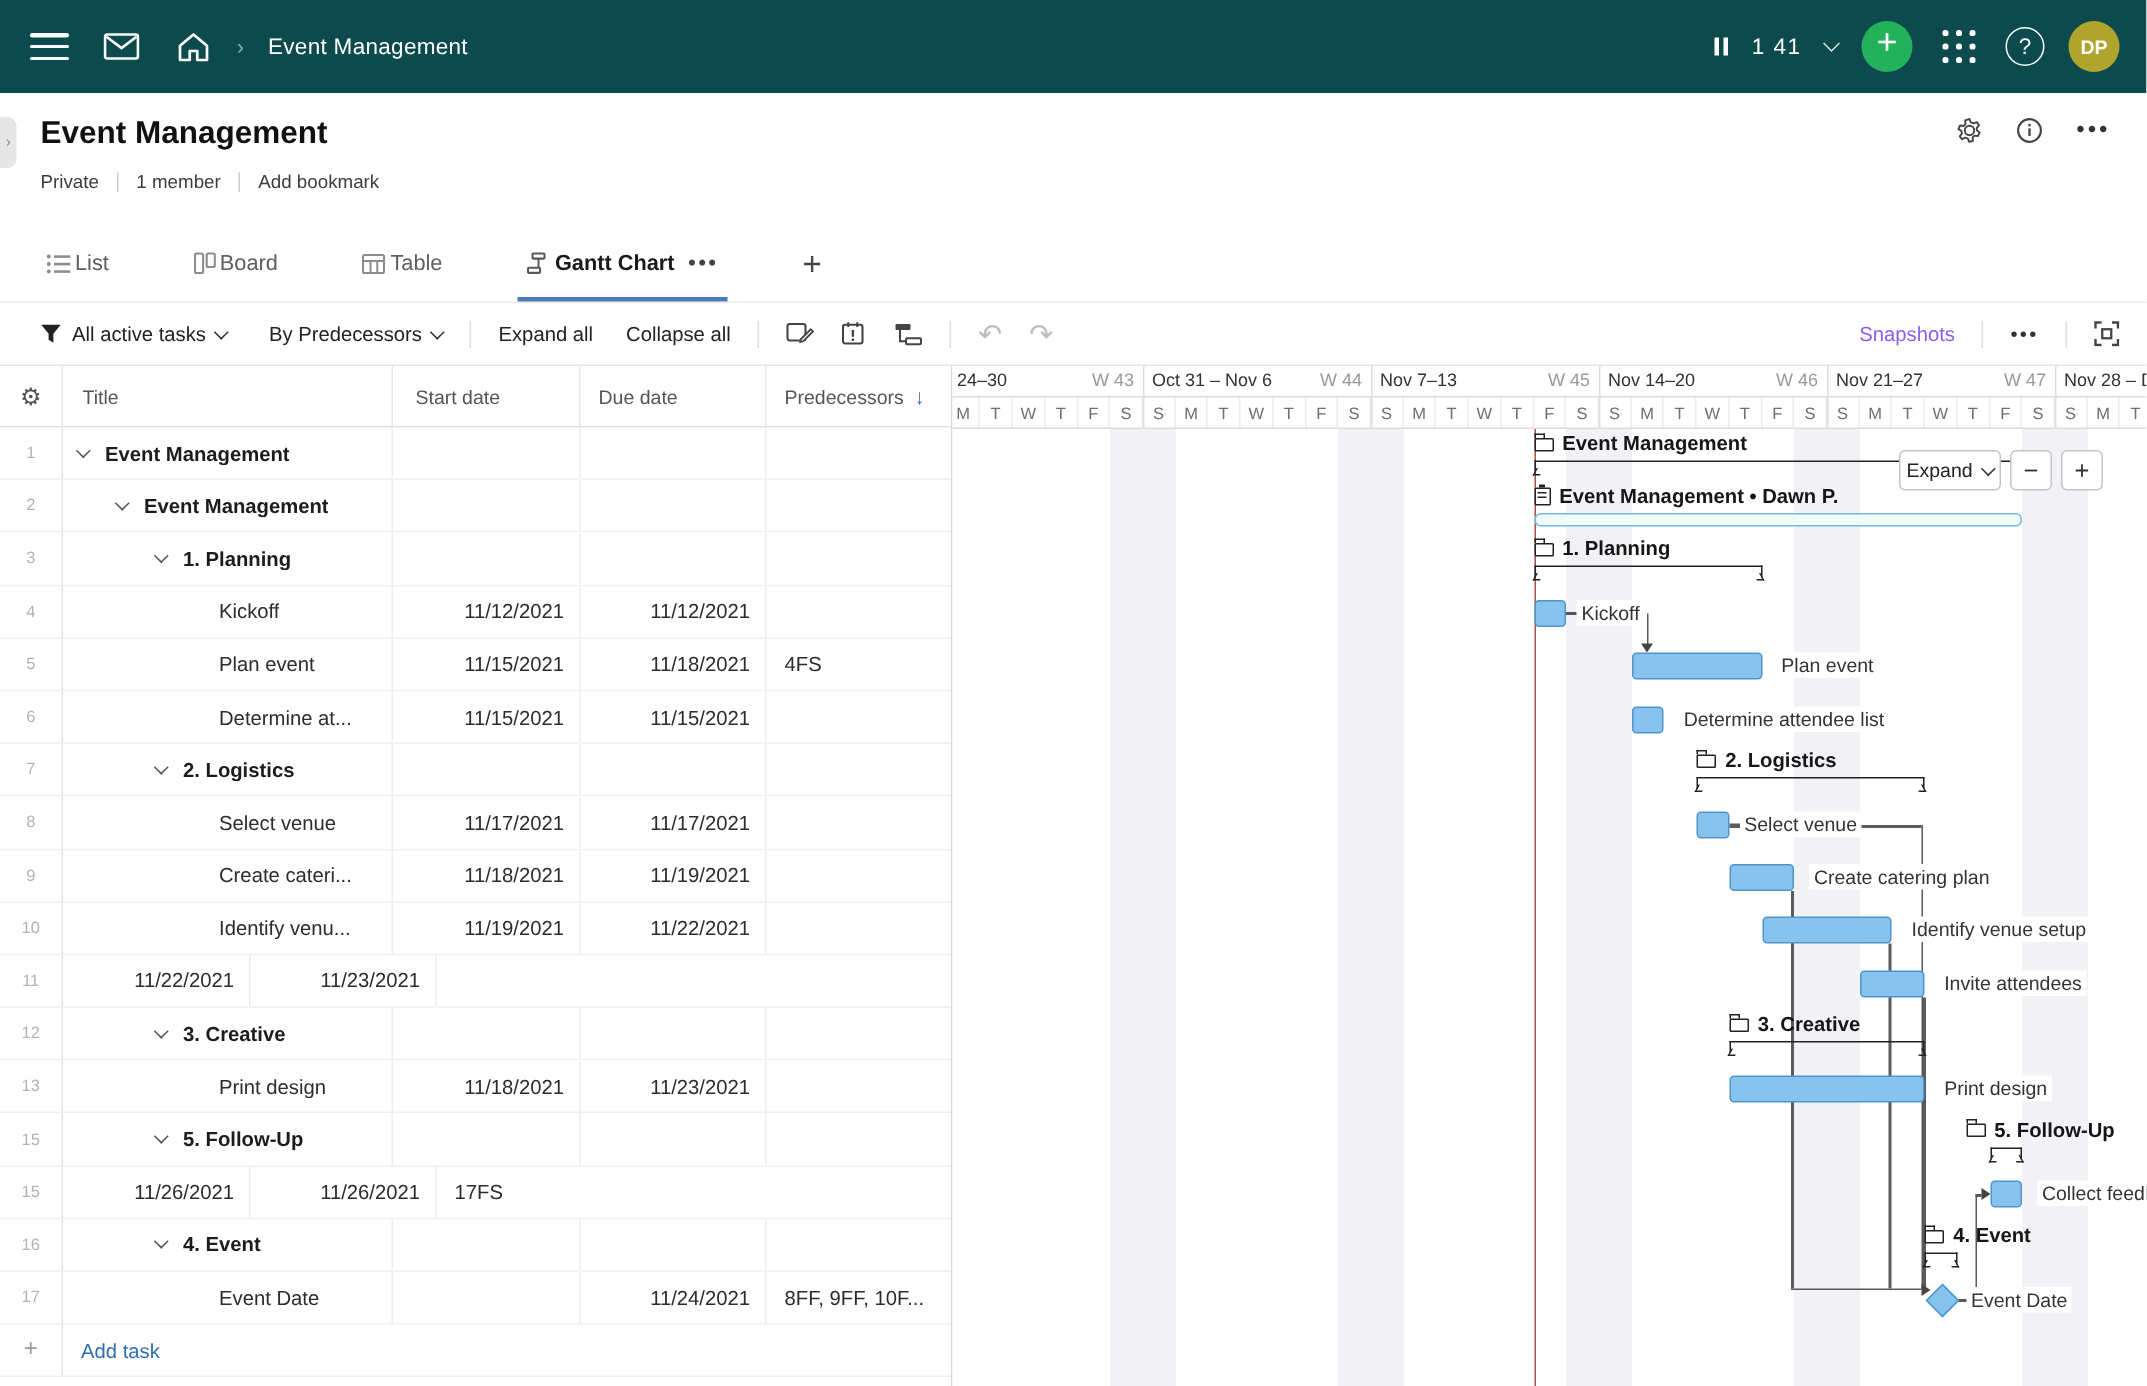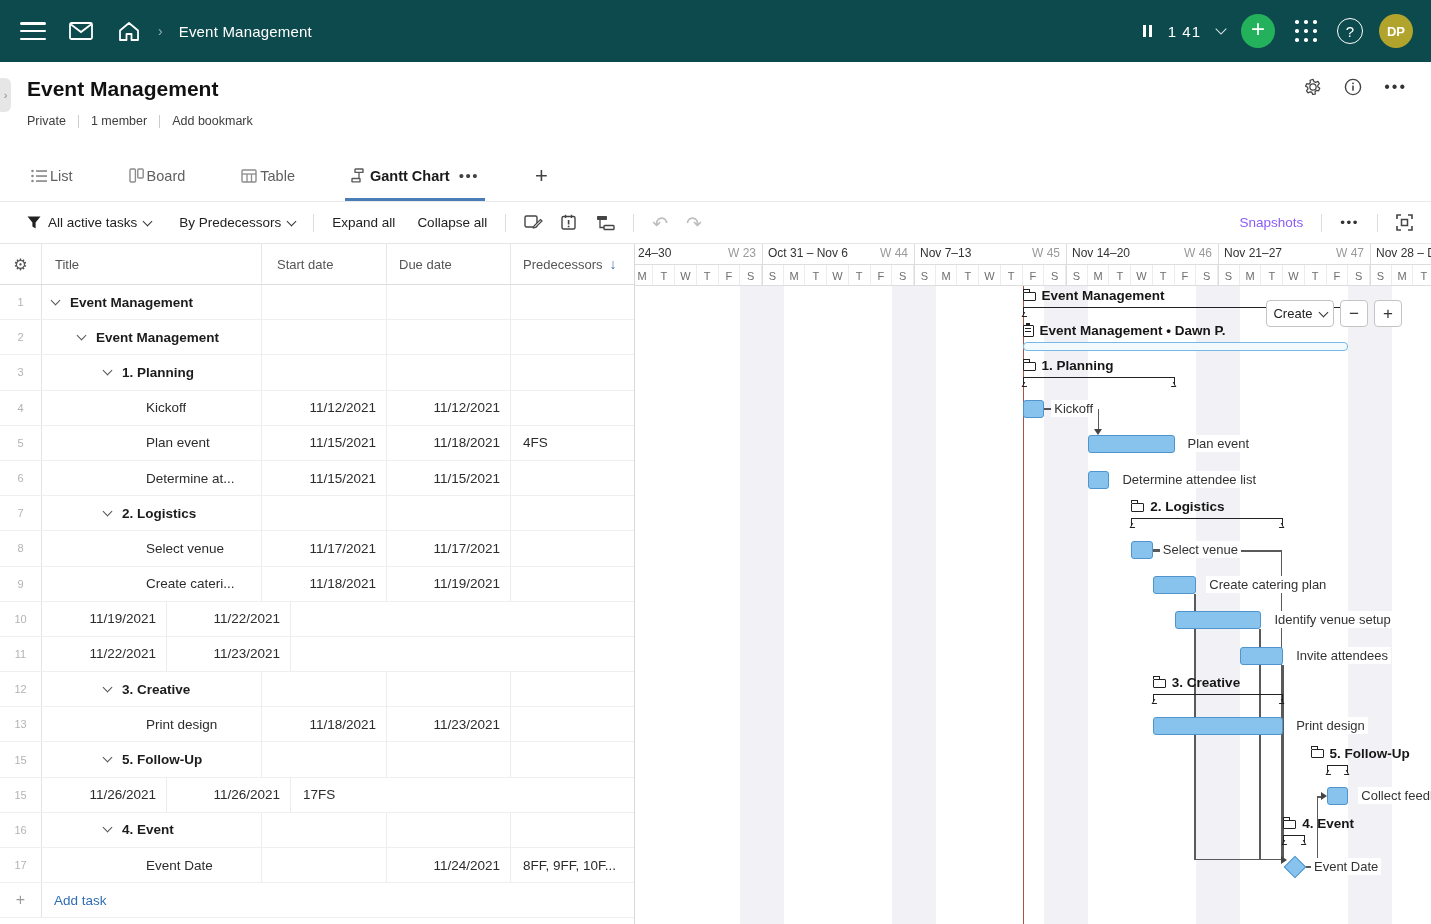--- a/index.html
+++ b/index.html
@@ -421,20 +421,23 @@
             <div class="c c-num">9</div>
             <div class="c c-title" style="padding-left:104px;">
               <span style="overflow: hidden; text-overflow: ellipsis;">Create cateri...</span>
             </div>
             <div class="c c-start">11/18/2021</div>
             <div class="c c-due">11/19/2021</div>
             <div class="c c-pred"></div>
           </div>
           <div class="trow">
             <div class="c c-num">10</div>
+            <div class="c c-title" style="padding-left:104px;">
+              <span style="overflow: hidden; text-overflow: ellipsis;">Identify venu...</span>
+            </div>
             <div class="c c-start">11/19/2021</div>
             <div class="c c-due">11/22/2021</div>
             <div class="c c-pred"></div>
           </div>
           <div class="trow">
             <div class="c c-num">11</div>
             <div class="c c-start">11/22/2021</div>
             <div class="c c-due">11/23/2021</div>
             <div class="c c-pred"></div>
           </div>
@@ -505,21 +508,21 @@
       <div class="glayer" id="gl-bands">
           <div class="wkband" style="left:105.28399999999999px;width:43.428px;height:638px;"></div>
           <div class="wkband" style="left:257.2819999999999px;width:43.428px;height:638px;"></div>
           <div class="wkband" style="left:409.28px;width:43.428px;height:638px;"></div>
           <div class="wkband" style="left:561.278px;width:43.428px;height:638px;"></div>
           <div class="wkband" style="left:713.2759999999998px;width:43.428px;height:638px;"></div>
           <div class="redline" style="left:387.56600000000003px;height:638px;"></div>
         </div>
       <div class="glayer" id="gl-header">
           <div class="wlab" style="left:-19px;">Oct 24–30</div>
-          <div class="wnum" style="left:79px;width:42px;">W 23</div>
+          <div class="wnum" style="left:79px;width:42px;">W 43</div>
           <div class="dcell" style="left:-3.286000000000058px;width:21.714px;">M</div>
           <div class="dcell" style="left:18.427999999999997px;width:21.714px;">T</div>
           <div class="dcell" style="left:40.14200000000005px;width:21.714px;">W</div>
           <div class="dcell" style="left:61.855999999999995px;width:21.714px;">T</div>
           <div class="dcell" style="left:83.56999999999994px;width:21.714px;">F</div>
           <div class="dcell" style="left:105.28399999999999px;width:21.714px;">S</div>
           <div class="wlab" style="left:132.99800000000005px;">Oct 31 – Nov 6</div>
           <div class="wnum" style="left:230.99800000000005px;width:42px;">W 44</div>
           <div class="wsep" style="left:126.99800000000005px;"></div>
           <div class="dcell" style="left:126.99800000000005px;width:21.714px;">S</div>
@@ -638,21 +641,21 @@
           </div>
           <div class="gbracket" style="left:691.5619999999999px;top:520.6px;width:21.713999999999942px;"></div>
           <div class="ggrouplab" style="left:648.134px;top:572px;">
             <div class="fold"></div>
             <span>4. Event</span>
           </div>
           <div class="gbracket" style="left:648.134px;top:591px;width:21.713999999999942px;"></div>
         </div>
       <div class="zoomctl" style="left:631px; top:56px;">
         <div class="zsel">
-          <span>Create</span>
+          <span>Expand</span>
             <span class="chev-d" style="margin-top:-2px;"></span>
         </div>
         <div class="zbtn">−</div>
         <div class="zbtn">+</div>
       </div>
     </div>
   </div>
 </div>
 
 </body></html>

